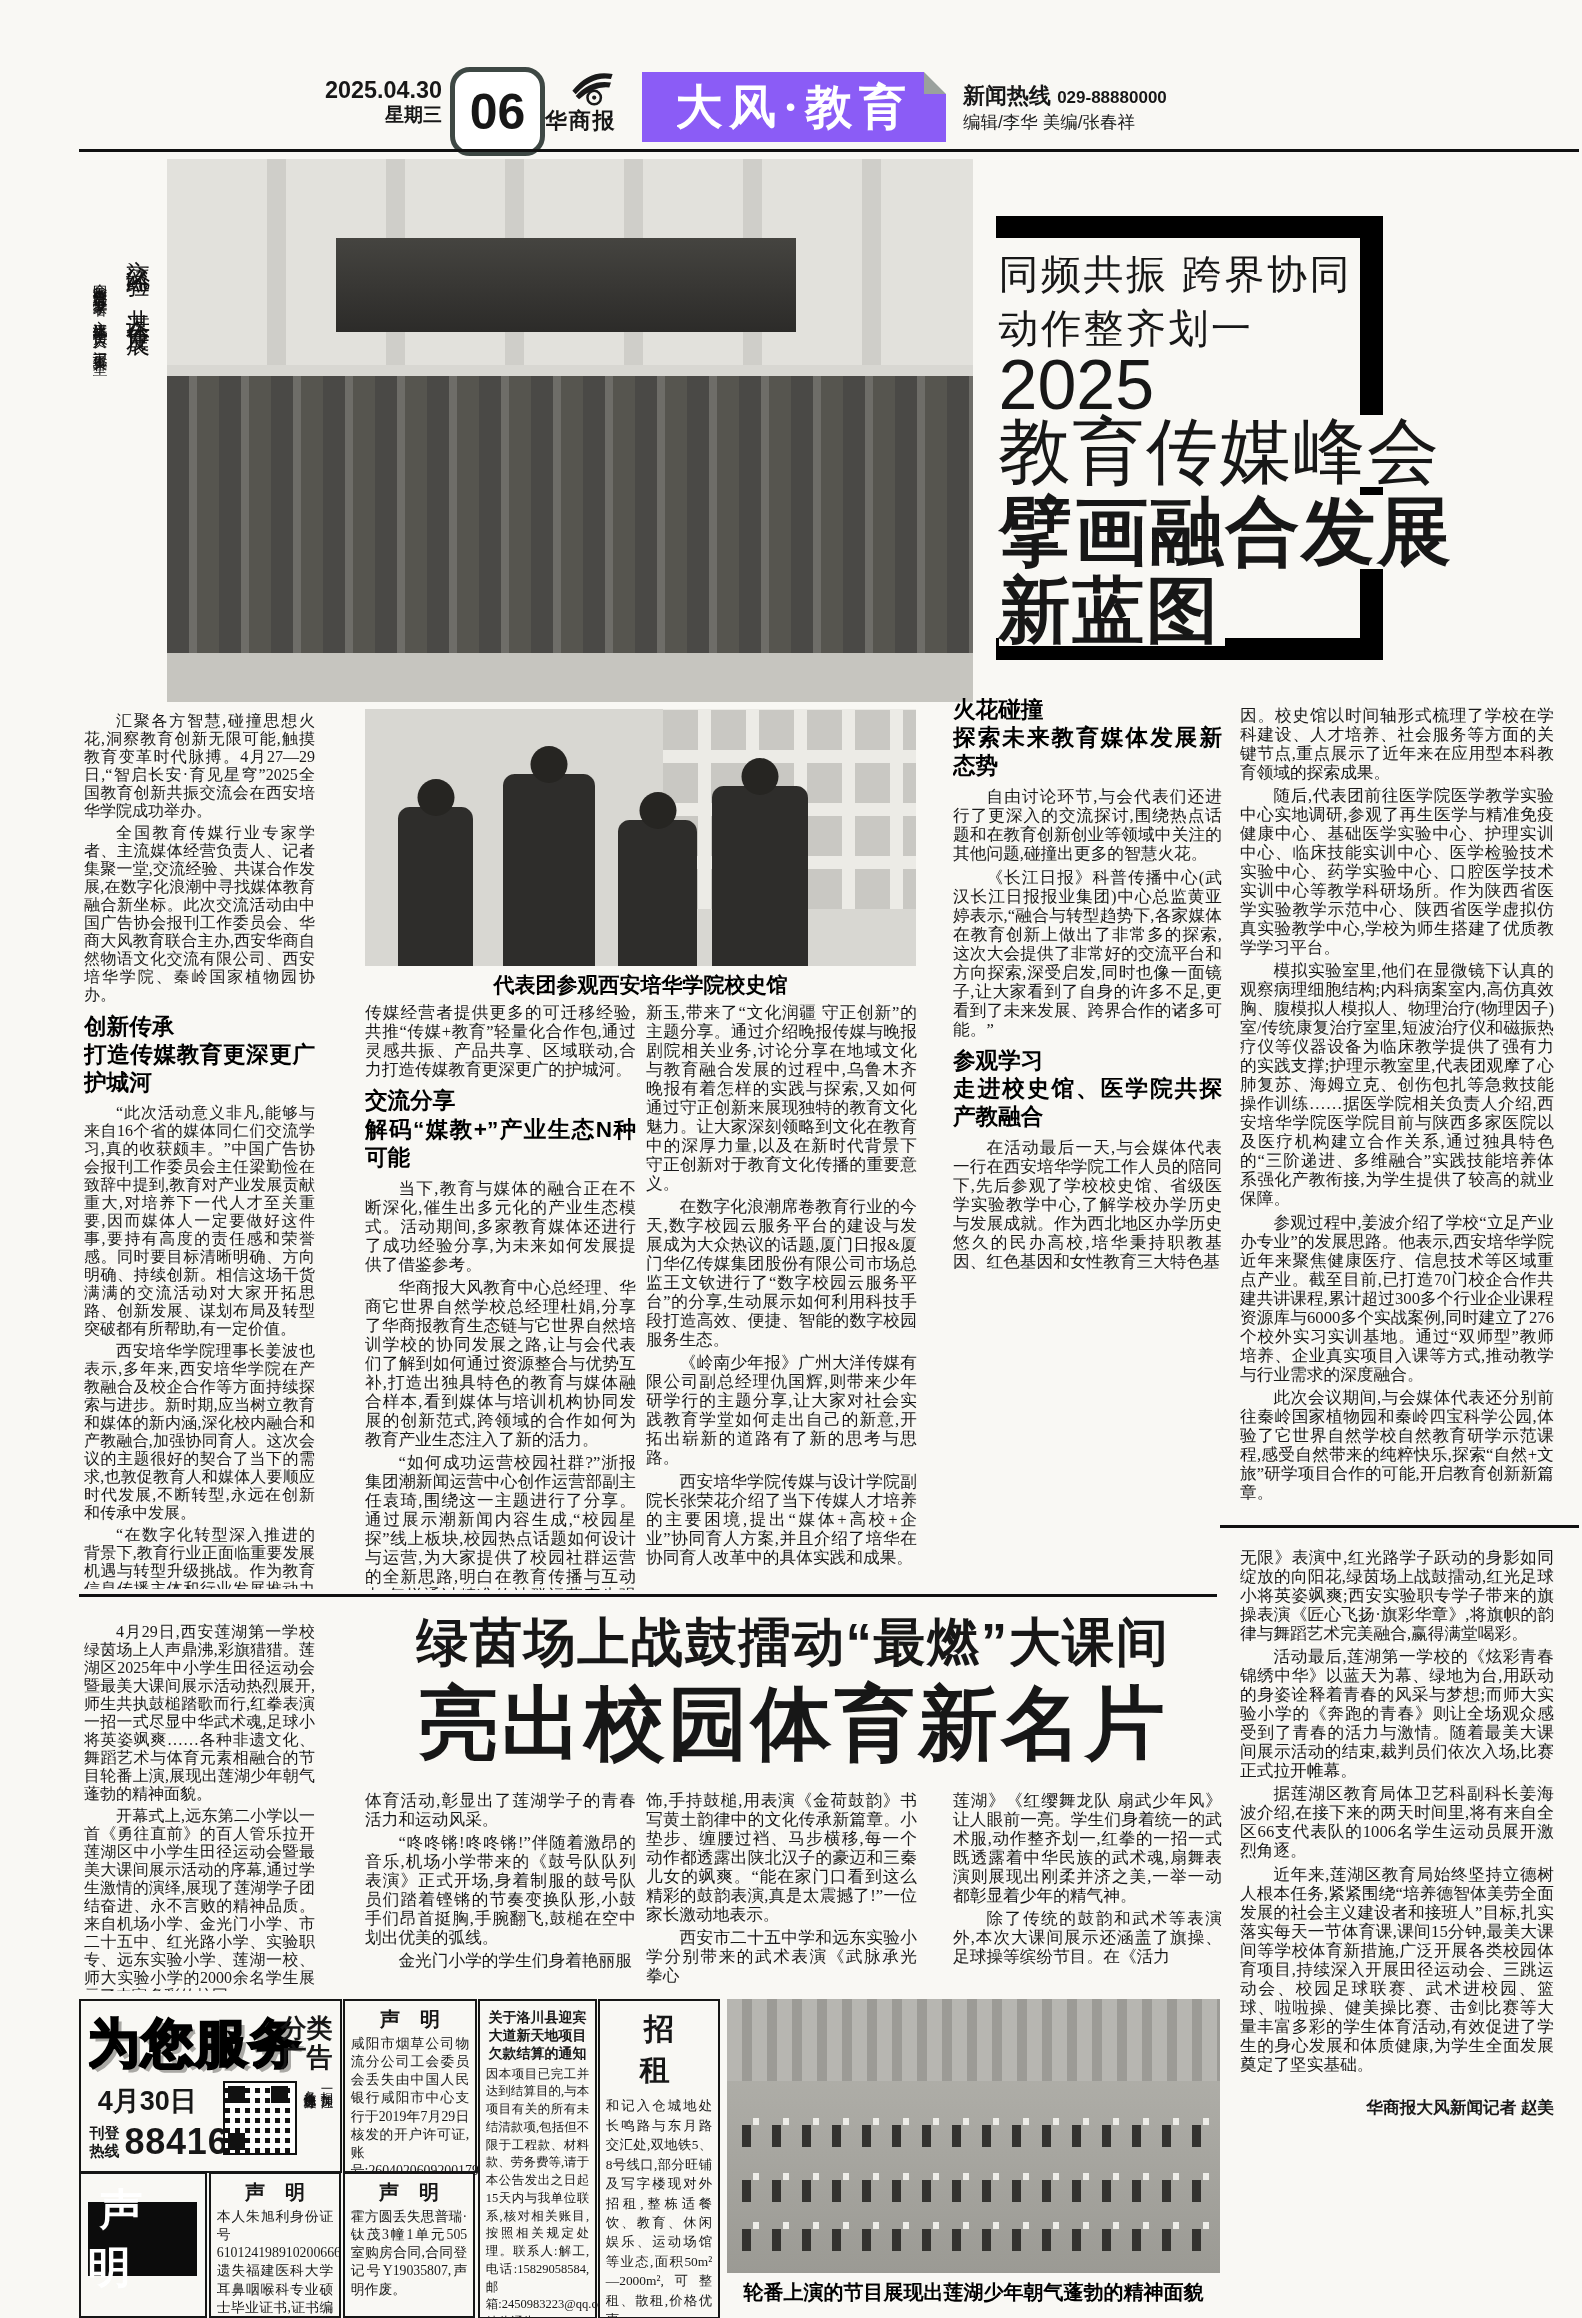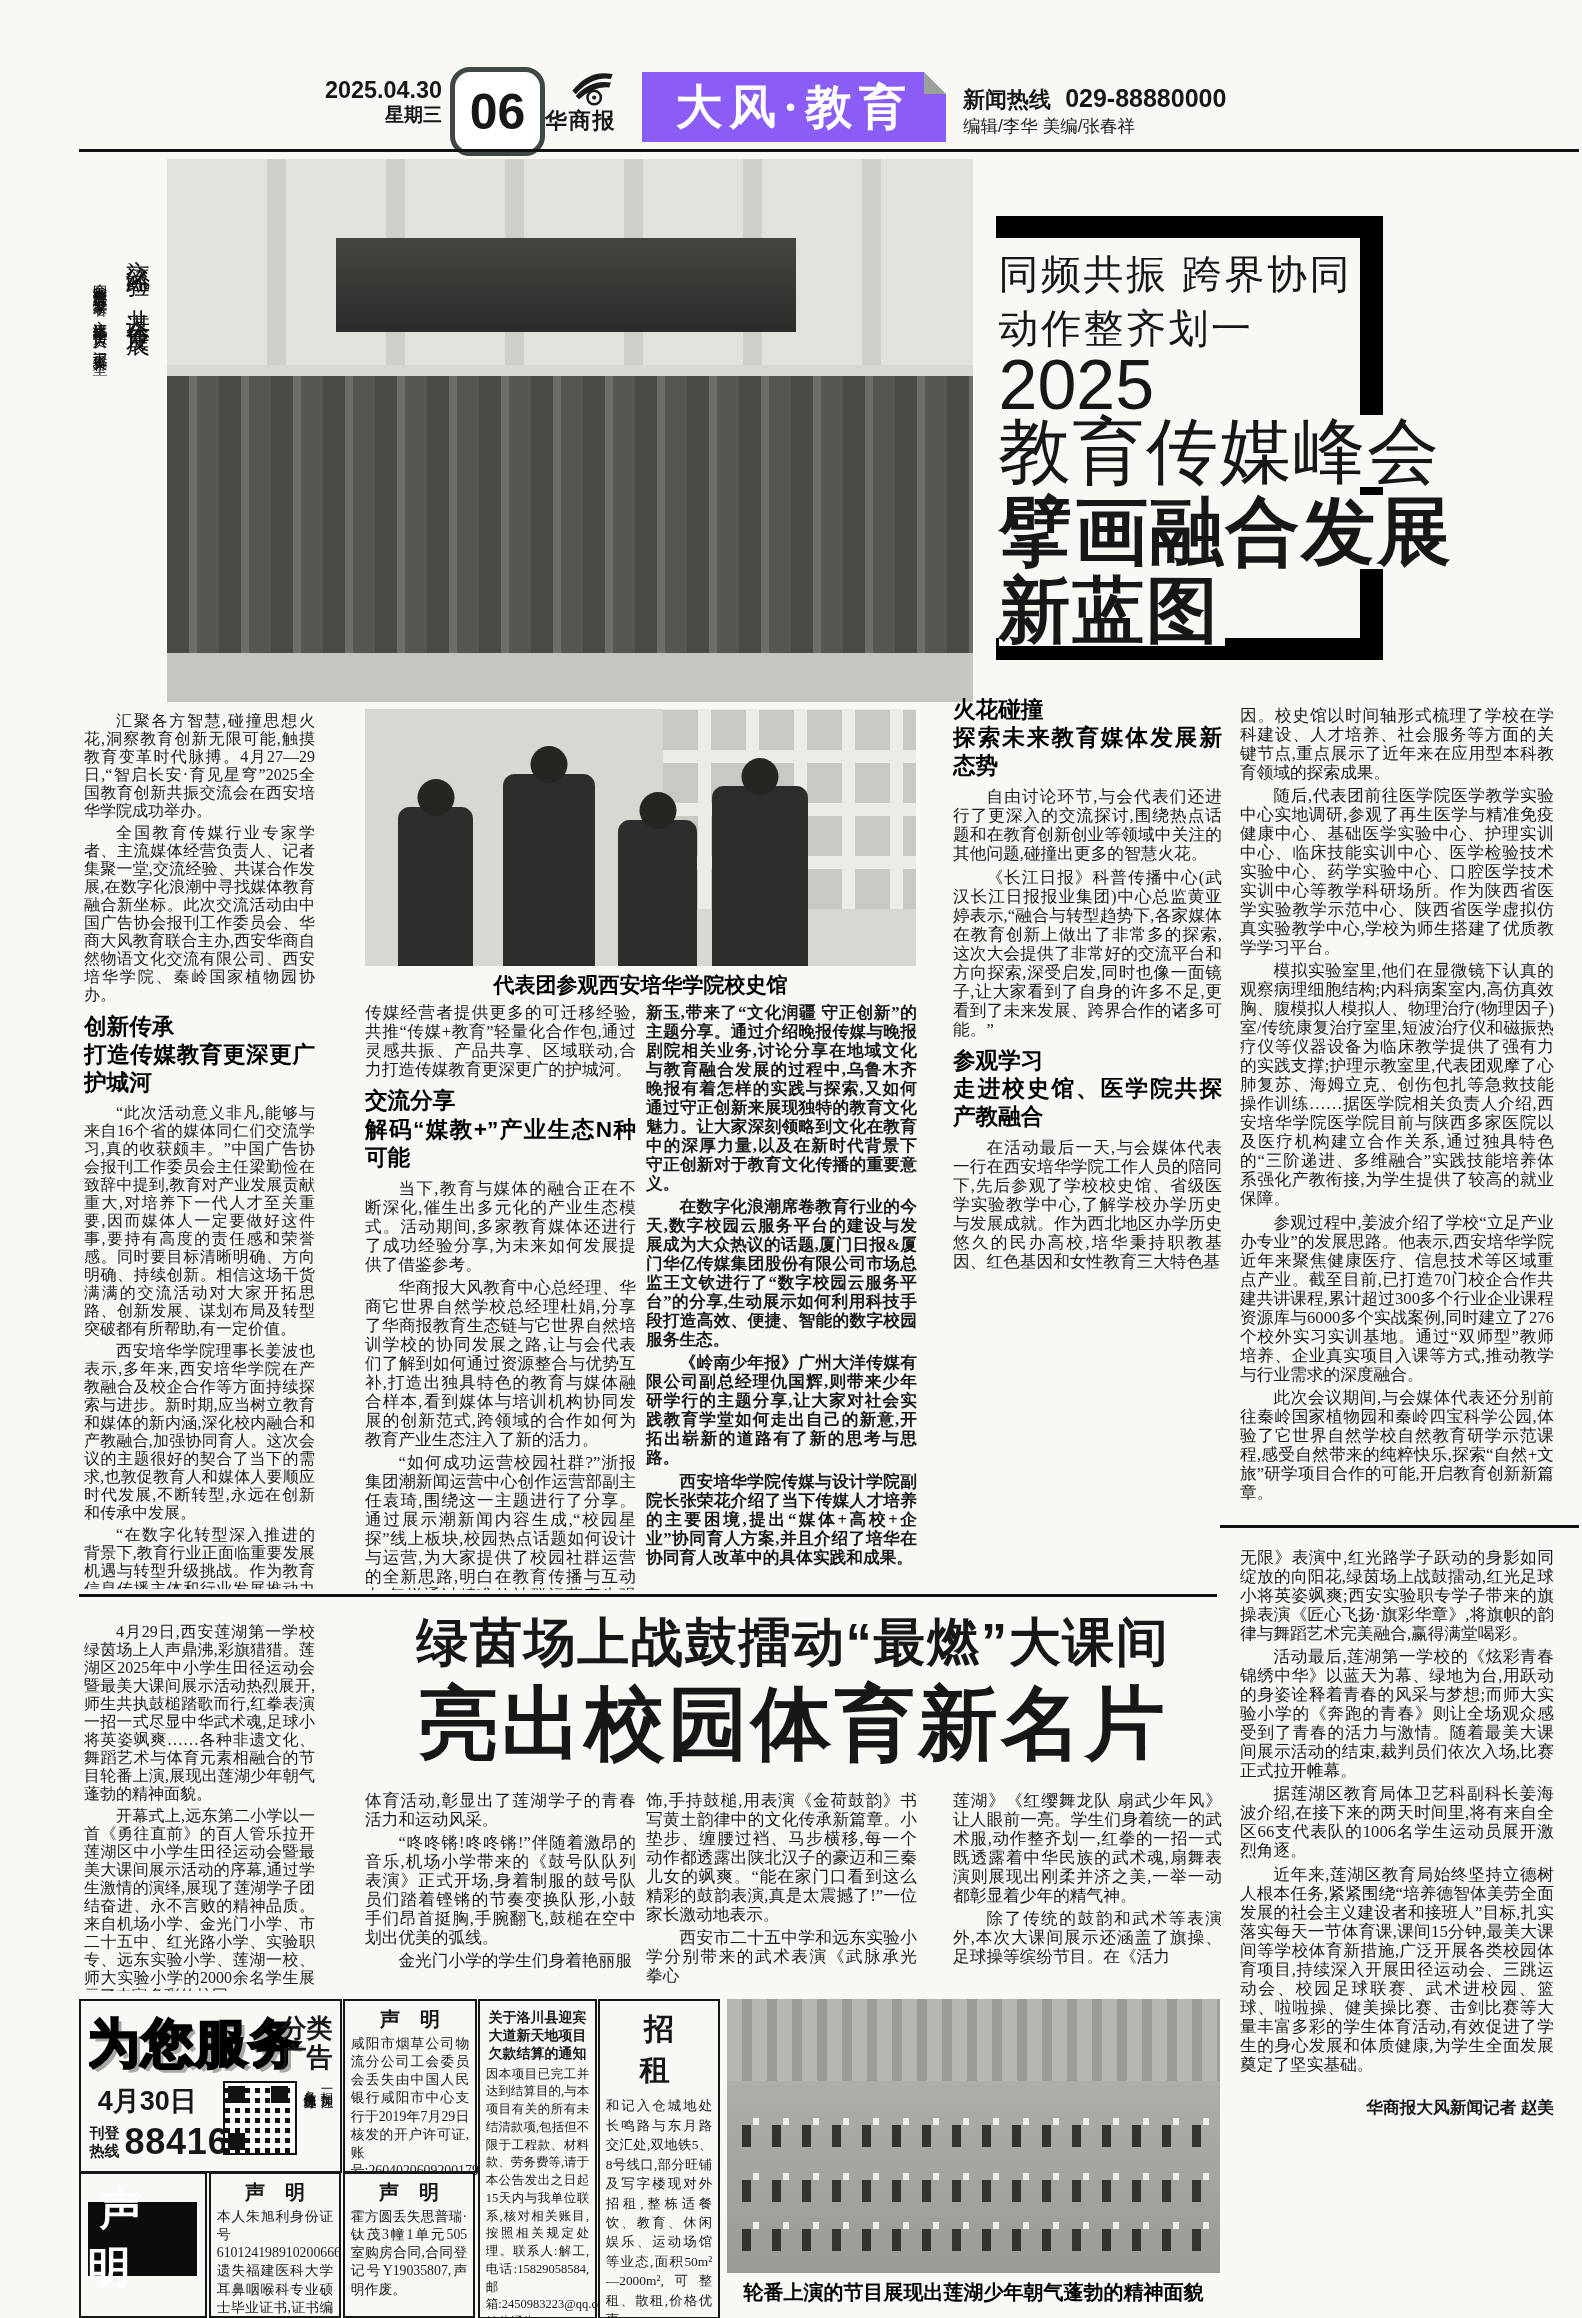--- a/index.html
+++ b/index.html
@@ -14,21 +14,21 @@
            display:flex;align-items:center;justify-content:center;font-size:50px;font-weight:bold;background:#fff;}
   .logo{left:545px;top:69px;width:94px;height:80px;}
   .logo svg{display:block;margin:0 auto;}
   .logo .masthead{font-family:"Liberation Serif",serif;font-weight:bold;font-size:22px;letter-spacing:1.7px;}
   .section{left:642px;top:72px;width:304px;height:70px;background:#8b5cf6;color:#fff;
            display:flex;align-items:center;justify-content:center;font-family:"Liberation Serif",serif;
            font-size:47px;font-weight:bold;letter-spacing:6.7px;}
   .fold{position:absolute;top:0;right:0;width:0;height:0;border-top:22px solid #f9f8f4;border-left:22px solid #9aa19d;}
   .hotline{left:963px;top:82px;line-height:1.3;}
   .hotline .hl1{font-size:22px;font-weight:bold;}
-  .hotline .hl1 .num{font-size:25px;margin-left:8px;}
+  .hotline .hl1 .num{font-size:17px;}
   .hotline .hl2{font-size:17.5px;color:#222;}
   .headrule{left:79px;top:149px;width:1500px;height:3.3px;background:#111;}
   
   .vtext{writing-mode:vertical-rl;text-orientation:upright;font-family:"Liberation Serif",serif;color:#111;}
   .sf1{left:122px;top:241px;font-size:24px;letter-spacing:5px;height:468px;}
   .sf2{left:90px;top:272px;font-size:14.6px;letter-spacing:1.7px;height:443px;}
   .photo{background:#d8d7d2;overflow:hidden;}
   .photo-main{left:167px;top:159px;width:806px;height:543px;}
   .ph-building{position:absolute;left:0;top:0;width:100%;height:38%;
     background:repeating-linear-gradient(90deg,#e2e1dc 0 100px,#cfcec9 100px 119px);}
@@ -59,21 +59,21 @@
   .photo-inner{left:365px;top:709px;width:551px;height:257px;}
   .ph-wall{position:absolute;right:0;top:0;width:46%;height:78%;
     background:repeating-linear-gradient(90deg,#c9c8c3 0 35px,#ecebe6 35px 48px),
                repeating-linear-gradient(0deg,#c9c8c3 0 40px,#ecebe6 40px 53px);background-blend-mode:lighten;}
   .person{position:absolute;bottom:0;background:#2e2d2b;border-radius:11.7px 11.7px 0 0;}
   .person::before{content:"";position:absolute;top:-28px;left:50%;transform:translateX(-50%);
     width:37px;height:37px;border-radius:50%;background:#262522;}
   .cap{font-family:"Liberation Sans",sans-serif;font-weight:bold;text-align:center;color:#000;}
   .cap-inner{left:365px;top:971px;width:551px;font-size:21px;}
   .c2{left:365px;top:1003px;width:271px;height:587px;font-size:16.7px;line-height:19px;}
-  .c3{left:646px;top:1003px;width:271px;height:587px;font-size:16.7px;line-height:19px;font-weight:bold;}
+  .c3{left:646px;top:1003px;width:271px;height:587px;font-size:16.7px;line-height:19px;}
   .c4{left:953px;top:696px;width:269px;height:826px;font-size:16.7px;line-height:19px;}
   .c5{left:1240px;top:706px;width:314px;height:817px;font-size:16.7px;line-height:19px;}
   .divider{background:#111;height:2.5px;}
   .div1{left:79px;top:1594px;width:1138px;}
   .div2{left:1220px;top:1525px;width:359px;}
   
   .cA{left:84px;top:1623px;width:231px;height:368px;font-size:16px;line-height:18px;}
   .a2t1{left:365px;top:1608px;width:856px;text-align:center;font-size:52px;font-weight:bold;letter-spacing:1.7px;}
   .a2t2{left:365px;top:1671px;width:856px;text-align:center;font-size:80px;font-weight:900;letter-spacing:3.3px;}
   .cB{left:365px;top:1791px;width:271px;height:201px;font-size:16.7px;line-height:19px;}

